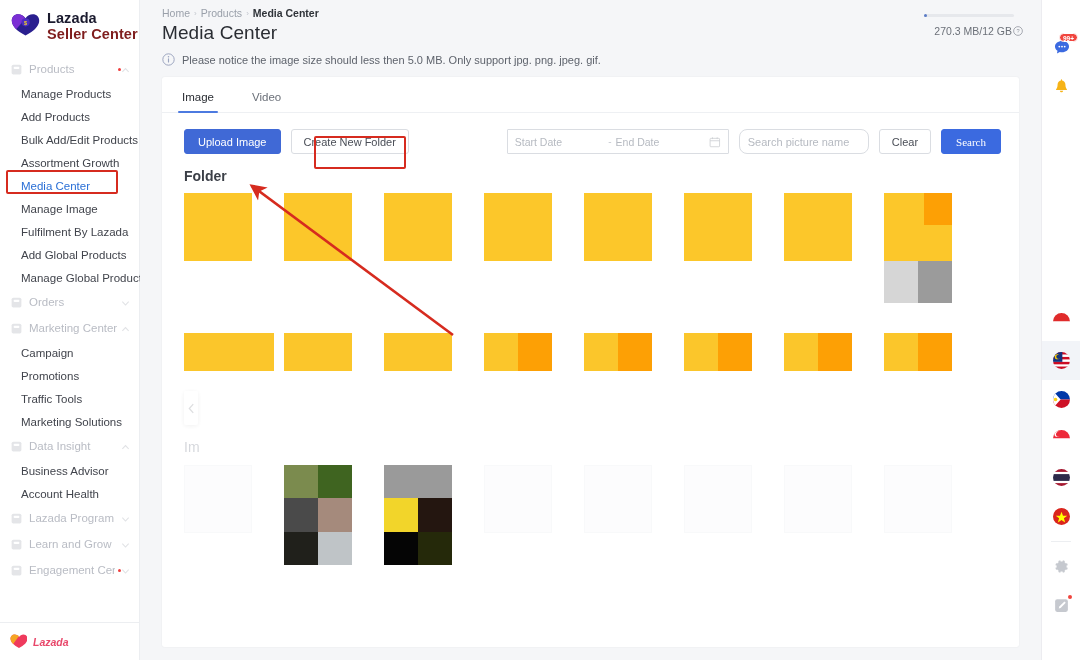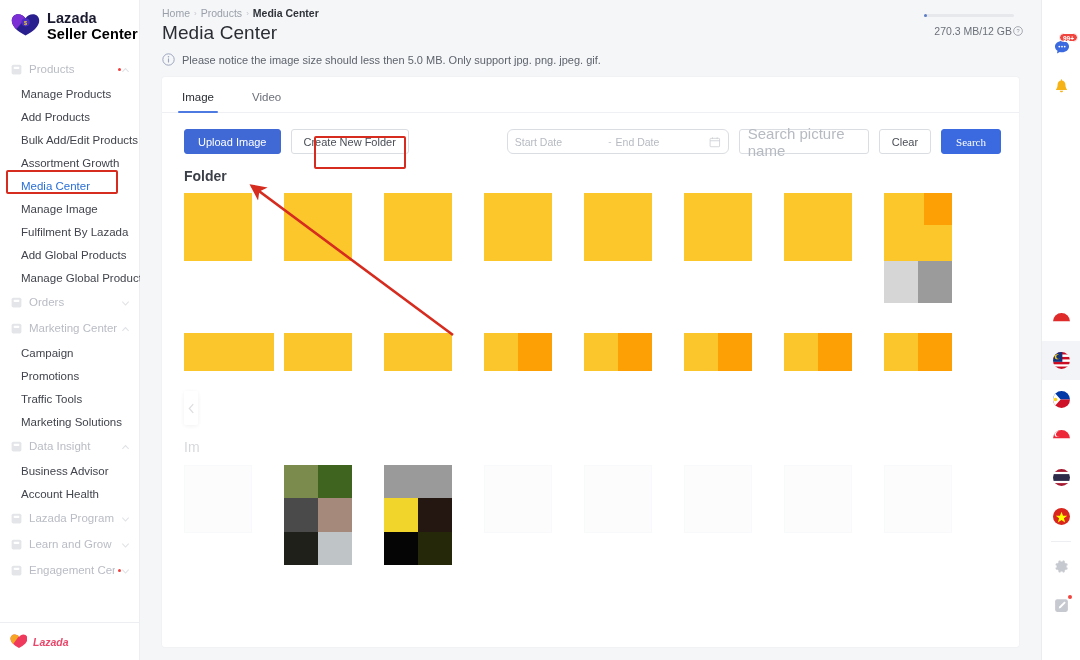--- a/index.html
+++ b/index.html
@@ -16,21 +16,21 @@
   
   .sidebar {
     width: 140px; height: 660px; background: #fff;
     border-right: 1px solid #eceef1;
     position: relative; flex: 0 0 140px;
   }
   .brand { display: flex; align-items: center; gap: 6px; padding: 11px 0 10px 11px; }
   .brand-logo { width: 30px; height: 27px; position: relative; flex: 0 0 30px; }
   .brand-text { line-height: 1.07; }
   .brand-l1 { font-size: 14.5px; font-weight: 700; color: #1a1a2e; letter-spacing: .1px; }
-  .brand-l2 { font-size: 14.5px; font-weight: 700; color: #000000; letter-spacing: .1px; }
+  .brand-l2 { font-size: 14.5px; font-weight: 700; color: #7f1d1d; letter-spacing: .1px; }
 
   .nav { padding-top: 4px; }
   .nav-group {
     display: flex; align-items: center; height: 26px;
     padding: 0 9px 0 10px; color: #b9bcc4; font-size: 11.5px;
     position: relative; cursor: pointer;
   }
   .nav-group .gi { width: 13px; height: 13px; margin-right: 6px; flex: 0 0 13px; opacity: .55; }
   .nav-group .gl { flex: 1; white-space: nowrap; overflow: hidden; }
   .reddot { width: 3px; height: 3px; border-radius: 50%; background: #f03d3d; margin-left: 3px; flex: 0 0 3px; }
@@ -106,29 +106,29 @@
   .btn-ghost { background: #fff; color: #4a4e57; padding: 0 12px; border: 1px solid #dadde2; }
   .btn-search { background: #3b6ae0; color: #fff; padding: 0 14px; border: 1px solid #3b6ae0; font-family: Liberation Serif, serif; }
   .hl-upload {
     position: absolute; left: 174px; top: 136px; width: 92px; height: 33px;
     border: 2.5px solid #d62b1f; border-radius: 2px; pointer-events: none; z-index: 8;
   }
 
   .spacer { flex: 1; }
   .daterange {
     display: flex; align-items: center; height: 25px; border: 1px solid #dadde2;
-    border-radius: 6px; padding: 0 7px; background: #fff; width: 222px; gap: 4px;
+    border-radius: 1px; padding: 0 7px; background: #fff; width: 222px; gap: 4px;
   }
   .daterange .dinp { font-size: 10.5px; color: #b6bac1; width: 92px; }
   .daterange .dsep { font-size: 10px; color: #c8ccd2; }
   .cal-icon { width: 12px; height: 12px; margin-left: auto; opacity: .45; }
   .searchbox {
-    height: 25px; border: 1px solid #dadde2; border-radius: 3px; background: #fff;
+    height: 25px; border: 1px solid #dadde2; border-radius: 8px; background: #fff;
     width: 130px; display: flex; align-items: center; padding: 0 8px;
-    font-size: 15px; color: #b6bac1;
+    font-size: 11px; color: #b6bac1;
   }
 
   .section-label {
     font-size: 14px; color: #3b3f47; font-weight: 700;
     padding: 14px 0 0 22px;
   }
   .section-label.faded { color: #b4b8c0; font-weight: 400; opacity: .55; }
 
   .grid-row { display: flex; padding: 0 22px; gap: 0; position: relative; }
   .cell { width: 100px; flex: 0 0 100px; position: relative; }

